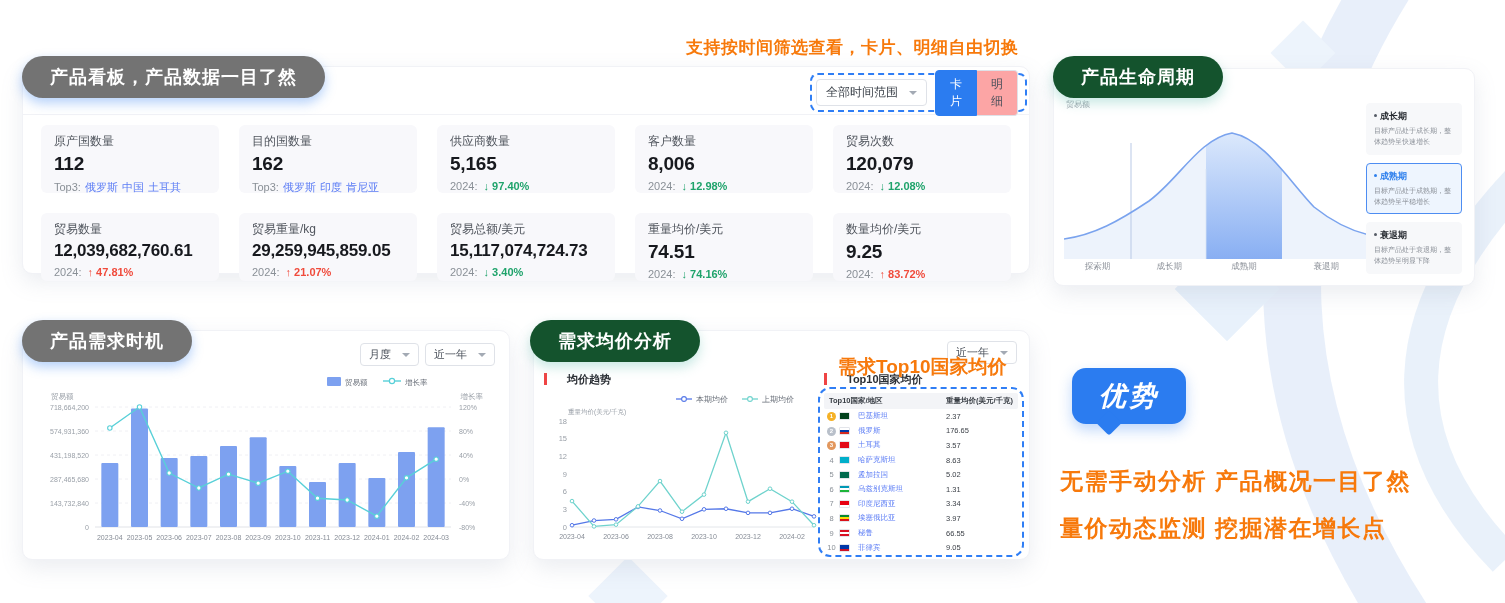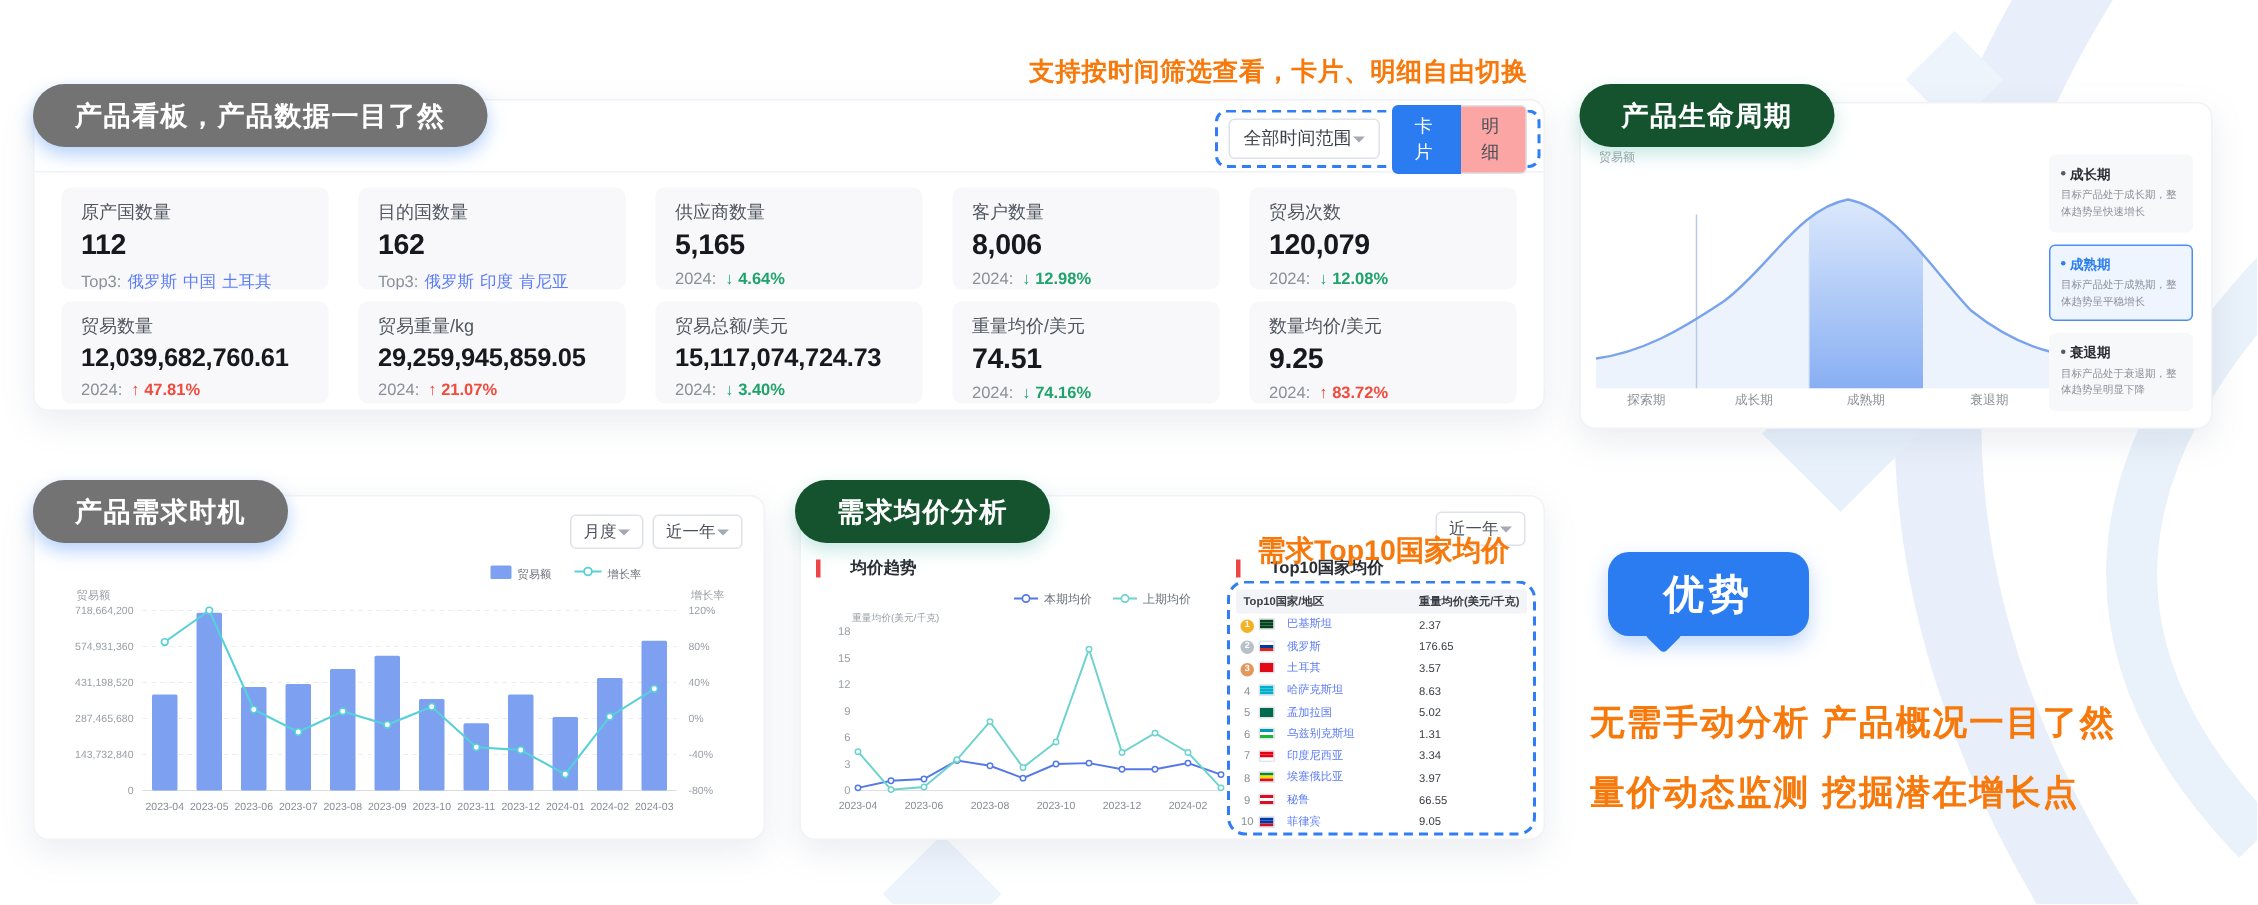--- a/index.html
+++ b/index.html
@@ -26,44 +26,44 @@
   #panel-demand    { left:22px;  top:330px; width:488px;  height:230px; }
   #panel-price     { left:533px; top:330px; width:497px;  height:230px; }
 
   
   .annotation { position:absolute; color:#f7790b; font-weight:bold; z-index:6; white-space:nowrap; }
   #anno-top   { left:686px; top:36px;  font-size:17px; letter-spacing:.5px; }
   #anno-table { left:838px; top:354px; font-size:19px; }
   .adv-line   { position:absolute; left:1060px; color:#f7790b; font-weight:bold; font-size:23px;
                 letter-spacing:1.5px; z-index:3; white-space:nowrap; }
   #adv-line1 { top:466px; } #adv-line2 { top:513px; }
-  #adv-bubble { position:absolute; left:1072px; top:368px; width:134px; height:56px; background:#2b7cf0;
+  #adv-bubble { position:absolute; left:1072px; top:368px; width:114px; height:56px; background:#2b7cf0;
                 border-radius:14px; color:#fff; font-size:27px; font-weight:bold; display:flex;
                 align-items:center; justify-content:center; z-index:3; letter-spacing:3px;
-                box-shadow:0 6px 14px rgba(43,124,240,.3); }
+                box-shadow:0 6px 14px rgba(43,124,240,.3);font-style:italic; }
   #adv-bubble:after { content:''; position:absolute; left:28px; bottom:-8px; width:18px; height:18px;
                 background:#2b7cf0; transform:rotate(45deg); border-radius:3px; }
 
   
   .p1-header { height:48px; border-bottom:1px solid #f1f2f6; }
   #filter-box { position:absolute; left:810px; top:73px; width:217px; height:39px; z-index:5;
                 border:2px dashed #2f7ef5; border-radius:8px; display:flex; align-items:center;
                 justify-content:flex-end; gap:8px; padding:0 7px; background:#fff; }
-  .dd { display:inline-flex; align-items:center; gap:1px; border:1px solid #dfe2e8; border-radius:4px;
+  .dd { display:inline-flex; align-items:center; gap:11px; border:1px solid #dfe2e8; border-radius:4px;
         padding:4px 9px; font-size:12px; color:#3c424a; background:#fff; cursor:pointer; white-space:nowrap; }
   .dd.sm { font-size:11px; padding:3px 8px; color:#4a505a; }
   .caret { display:inline-block; width:0; height:0; border-left:4px solid transparent;
            border-right:4px solid transparent; border-top:4px solid #a3aab4; }
   .toggle { display:inline-flex; }
   .tbtn { padding:5px 14px; font-size:12px; cursor:pointer; }
   .tbtn.active   { background:#2b7cf0; color:#fff; border:1px solid #2b7cf0; border-radius:4px 0 0 4px; }
   .tbtn.inactive { background:#fca5a5; color:#4a505a; border:1px solid #dfe2e8; border-left:none; border-radius:0 4px 4px 0; }
 
   
-  #stat-grid { display:grid; grid-template-columns:repeat(5,1fr); gap:8px 20px; margin:10px 18px 0; }
+  #stat-grid { display:grid; grid-template-columns:repeat(5,1fr); gap:20px 20px; margin:10px 18px 0; }
   .stat-card { background:#f8f8fb; border-radius:6px; padding:8px 13px; height:68px; overflow:hidden; }
   .stat-label { font-size:12px; color:#51565e; }
   .stat-value { font-size:19px; font-weight:bold; color:#17191e; margin-top:3px; white-space:nowrap; letter-spacing:-0.2px; }
   .stat-value.long { font-size:17px; }
   .stat-sub { font-size:11px; margin-top:5px; white-space:nowrap; }
   .muted { color:#8a9097; }
   .country-link { color:#5b7cf5; margin-left:4px; }
   .yoy.up   { color:#f04b3c; font-weight:bold; }
   .yoy.down { color:#1fa36b; font-weight:bold; }
   .yoy-wrap { margin-left:6px; }
@@ -136,21 +136,21 @@
           <div class="stat-sub"><span class="muted">Top3:</span><span class="country-link">俄罗斯</span><span class="country-link">中国</span><span class="country-link">土耳其</span></div>
         </div>
         <div class="stat-card">
           <div class="stat-label">目的国数量</div>
           <div class="stat-value">162</div>
           <div class="stat-sub"><span class="muted">Top3:</span><span class="country-link">俄罗斯</span><span class="country-link">印度</span><span class="country-link">肯尼亚</span></div>
         </div>
         <div class="stat-card">
           <div class="stat-label">供应商数量</div>
           <div class="stat-value">5,165</div>
-          <div class="stat-sub"><span class="muted">2024:</span><span class="yoy down yoy-wrap">↓ 4.64%</span></div>
+          <div class="stat-sub"><span class="muted">2024:</span><span class="yoy down yoy-wrap">↓ 97.40%</span></div>
         </div>
         <div class="stat-card">
           <div class="stat-label">客户数量</div>
           <div class="stat-value">8,006</div>
           <div class="stat-sub"><span class="muted">2024:</span><span class="yoy down yoy-wrap">↓ 12.98%</span></div>
         </div>
         <div class="stat-card">
           <div class="stat-label">贸易次数</div>
           <div class="stat-value">120,079</div>
           <div class="stat-sub"><span class="muted">2024:</span><span class="yoy down yoy-wrap">↓ 12.08%</span></div>

